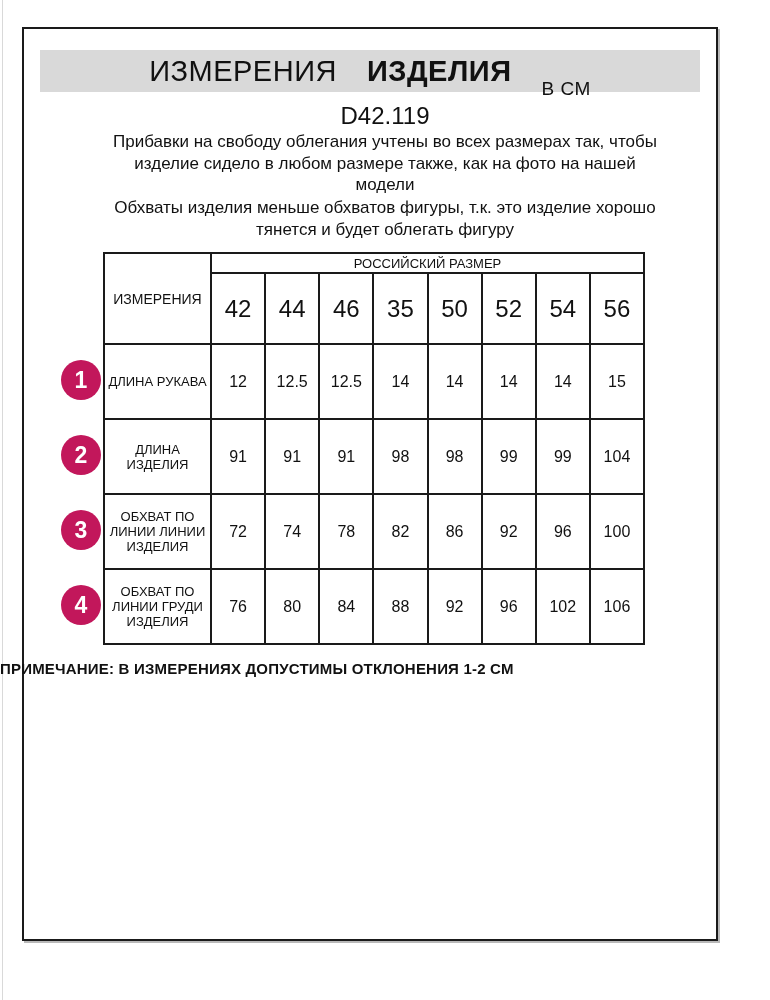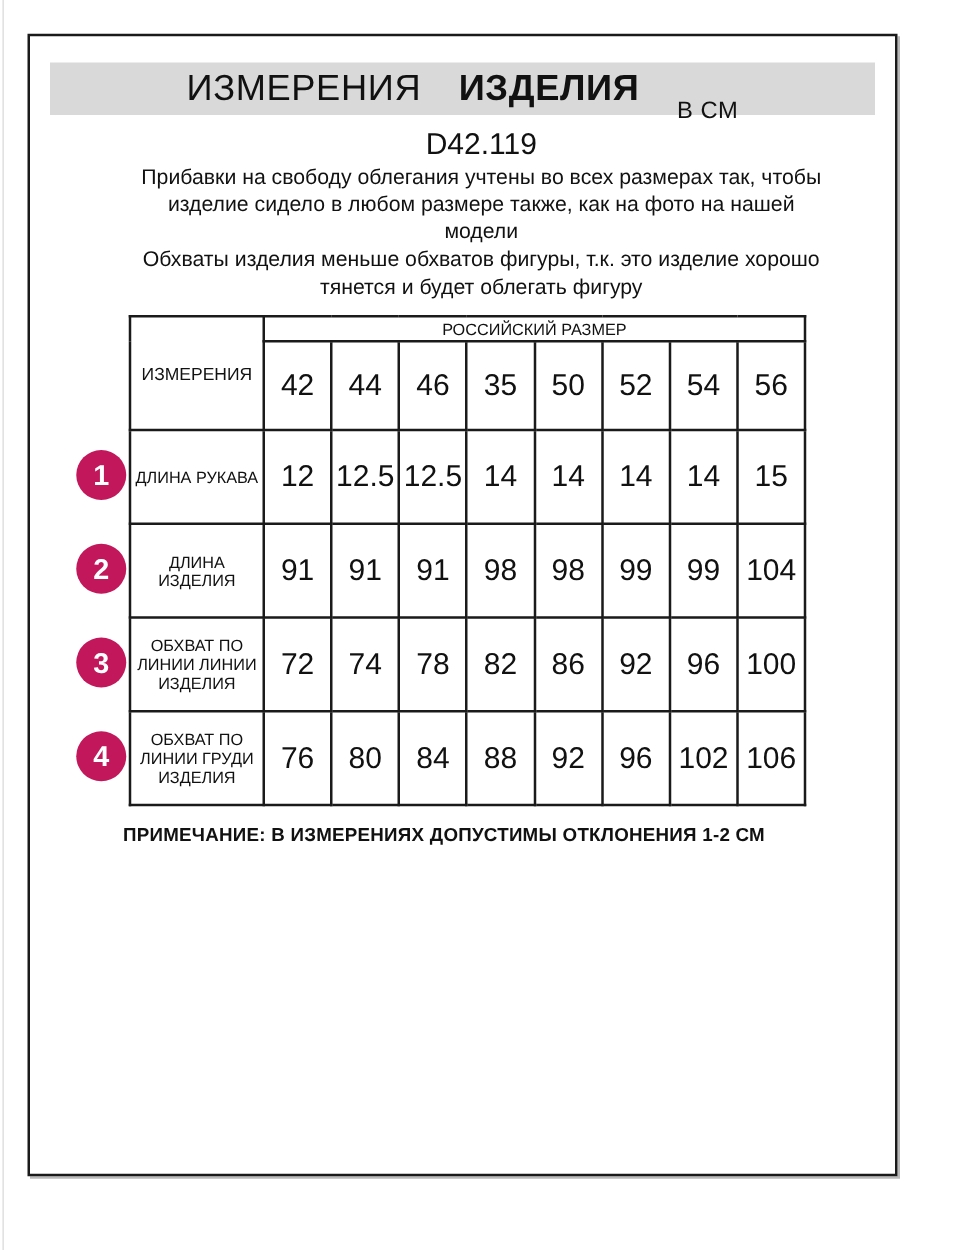--- a/index.html
+++ b/index.html
@@ -85,21 +85,21 @@
     border: 2px solid var(--border, #1a1a1a);
     text-align: center;
     vertical-align: middle;
     padding: 0;
     background: #ffffff;
   }
   .corner-cell    { font-size: 14px; font-weight: 400; }
   .group-cell     { height: 18px; font-size: 13px; font-weight: 400; }
   .size-cell      { height: 69px; font-size: 24px; font-weight: 400; }
   .row-label-cell { height: 73px; font-size: 13px; font-weight: 400; line-height: 15px; padding: 0 5px; }
-  .value-cell     { font-size: 24px; font-weight: 400; }
+  .value-cell     { font-size: 16px; font-weight: 400; }
 
   .row-marker {
     position: absolute;
     left: 61px;
     width: 40px;
     height: 40px;
     border-radius: 50%;
     background: var(--accent, #c2175b);
     color: #ffffff;
     font-size: 23px;
@@ -111,21 +111,21 @@
   .marker-1 { top: 360px; }
   .marker-2 { top: 435px; }
   .marker-3 { top: 510px; }
   .marker-4 { top: 585px; }
 
   .footnote {
     position: absolute;
     left: 0;
     top: 660px;
     width: 612px;
-    text-align: right;
+    text-align: left;
     font-size: 15px;
     font-weight: 700;
     letter-spacing: 0.2px;
   }
 </style>
 </head>
 <body>
 
 <div class="screen">
   <div class="edge-line"></div>

